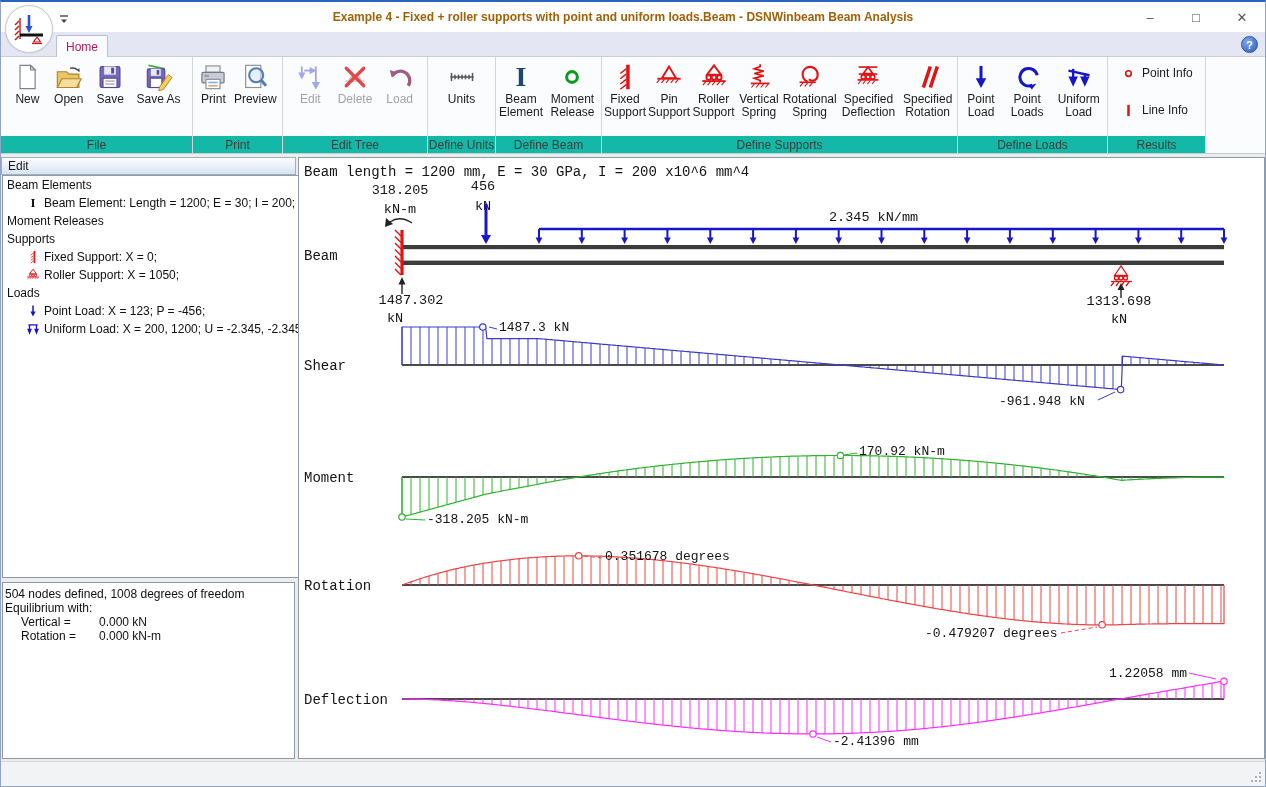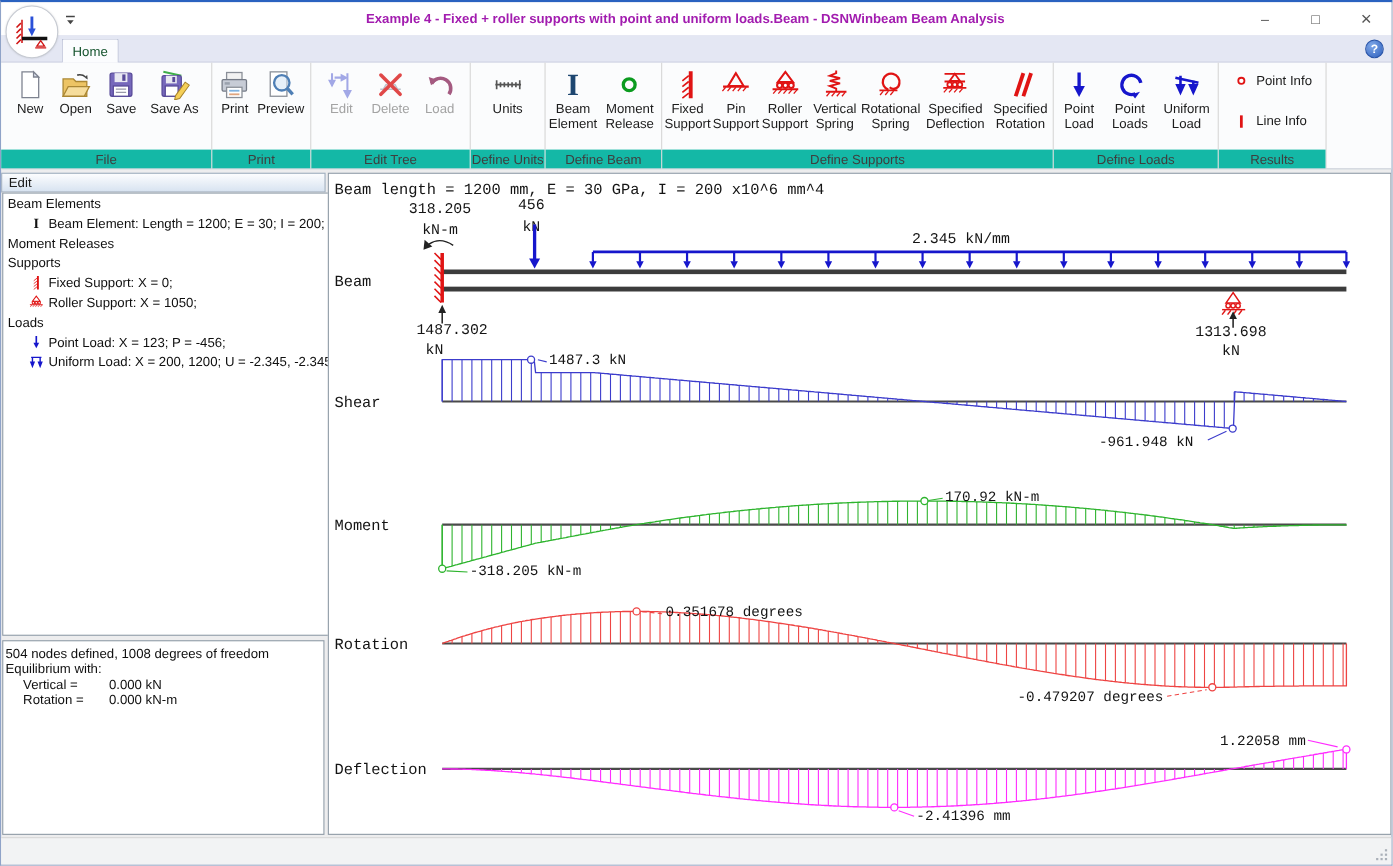--- a/index.html
+++ b/index.html
@@ -1,33 +1,33 @@
 <!DOCTYPE html>
 <html><head>
 <meta charset="utf-8">
 <style>
   html,body{margin:0;padding:0;background:#d8d8d8;}
   #app{position:relative;width:1266px;height:787px;box-sizing:border-box;
        border:1px solid #8fa3c8;border-top:2px solid #2a62c0;background:#ededee;
        font-family:"Liberation Sans",sans-serif;overflow:hidden;}
   .titlebar{position:absolute;left:0;top:0;right:0;height:30px;background:#fff;}
   .title{position:absolute;left:120px;right:140px;top:0;height:30px;line-height:30px;
-         text-align:center;font-size:12px;font-weight:bold;color:#a21caf;white-space:nowrap;
+         text-align:center;font-size:12px;font-weight:bold;color:#a16207;white-space:nowrap;
          overflow:hidden;}
   .appicon{position:absolute;left:4px;top:3px;width:46px;height:46px;border-radius:50%;
            background:#fff;border:1px solid #c6cad2;z-index:9;box-shadow:0 0 2px rgba(0,0,0,.15);}
   .qa{position:absolute;left:57px;top:9px;width:12px;height:12px;cursor:pointer;}
   .wc{position:absolute;right:0;top:0;height:30px;display:flex;}
   .wc span{width:46px;height:30px;display:flex;align-items:center;justify-content:center;
            font-size:13px;color:#555;}
   .tabrow{position:absolute;left:0;top:30px;right:0;height:25px;background:#e4e7f3;
           border-bottom:1px solid #c9cede;box-sizing:border-box;}
   .tab{position:absolute;left:55px;top:3px;height:22px;width:52px;background:#fbfcfe;
        border:1px solid #b9bfd4;border-bottom:none;border-radius:2px 2px 0 0;font-size:12px;
-       display:flex;align-items:center;justify-content:center;color:#14532d;box-sizing:border-box;}
+       display:flex;align-items:center;justify-content:center;color:#be185d;box-sizing:border-box;}
   .helpbtn{position:absolute;right:7px;top:4px;width:17px;height:17px;border-radius:50%;
            background:radial-gradient(circle at 35% 30%, #7fa8e8, #2d5fbd);color:#fff;
            font-size:11px;font-weight:bold;display:flex;align-items:center;justify-content:center;
            border:1px solid #2a55a8;box-sizing:border-box;}
   #ribbon{position:absolute;left:0;top:55px;right:0;height:97px;background:#fbfcfd;
           border-bottom:1px solid #c6ccd4;display:flex;align-items:stretch;box-sizing:border-box;}
   .rgroup{border-right:1px solid #d6d6d6;display:flex;flex-direction:column;flex:0 0 auto;box-sizing:border-box;}
   .rbtns{flex:1;display:flex;align-items:flex-start;justify-content:space-evenly;padding:1px 1px 0 1px;}
   .rbtn{display:flex;flex-direction:column;align-items:center;padding:2px 1px;font-size:12px;
         line-height:13px;text-align:center;color:#1c1c1c;max-width:66px;}

